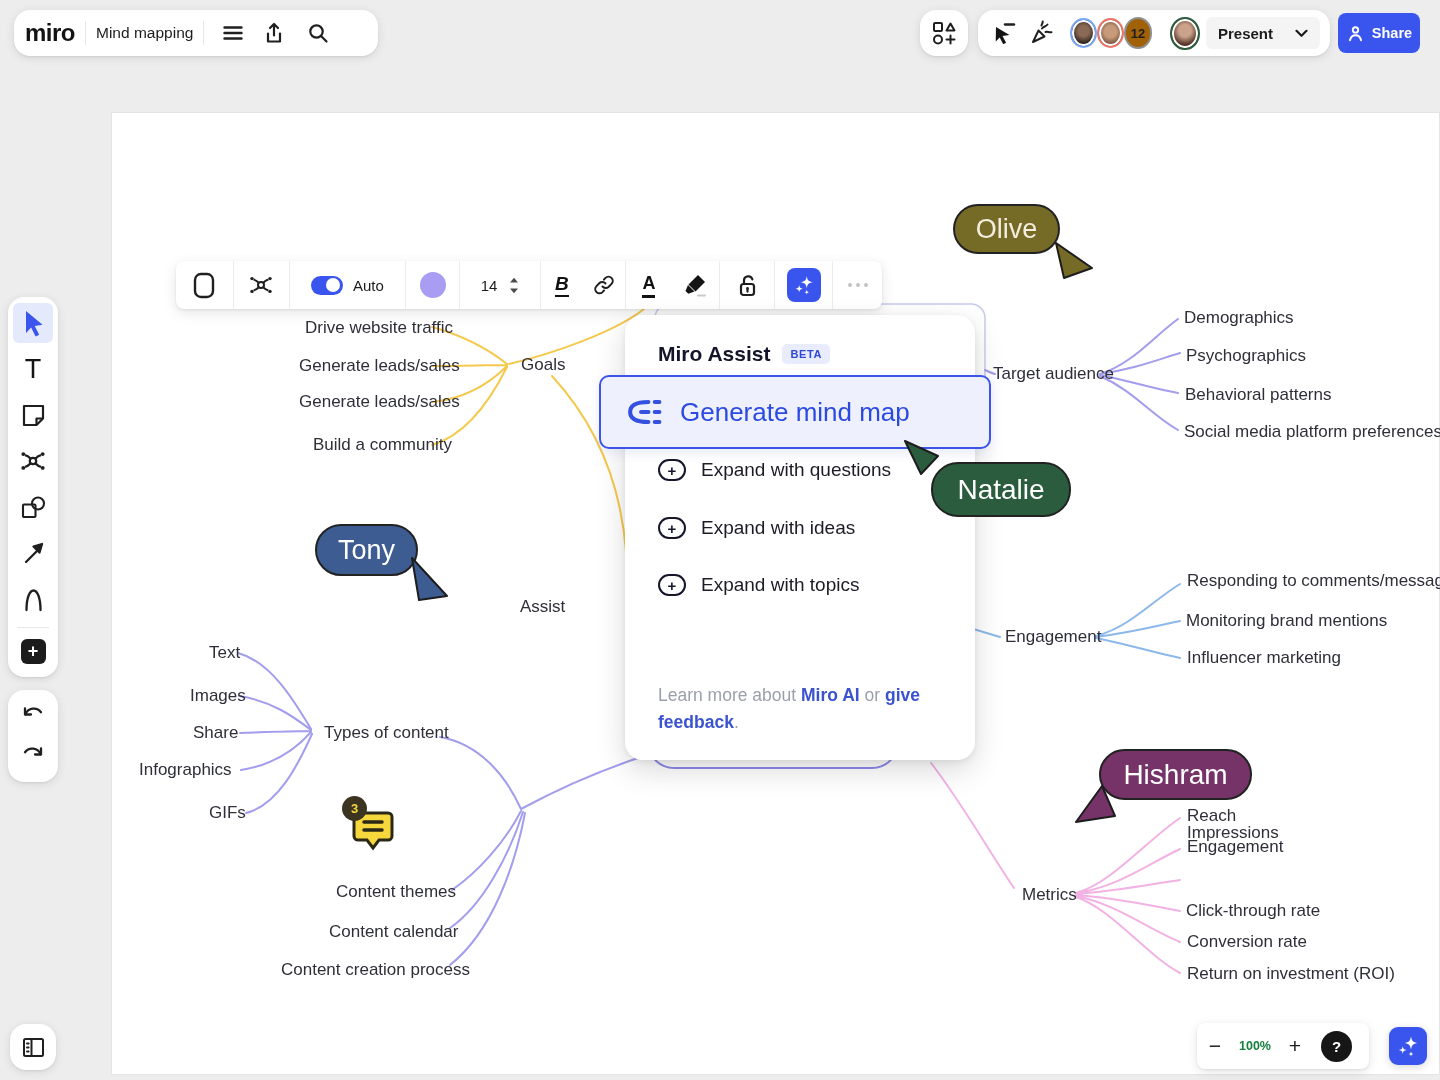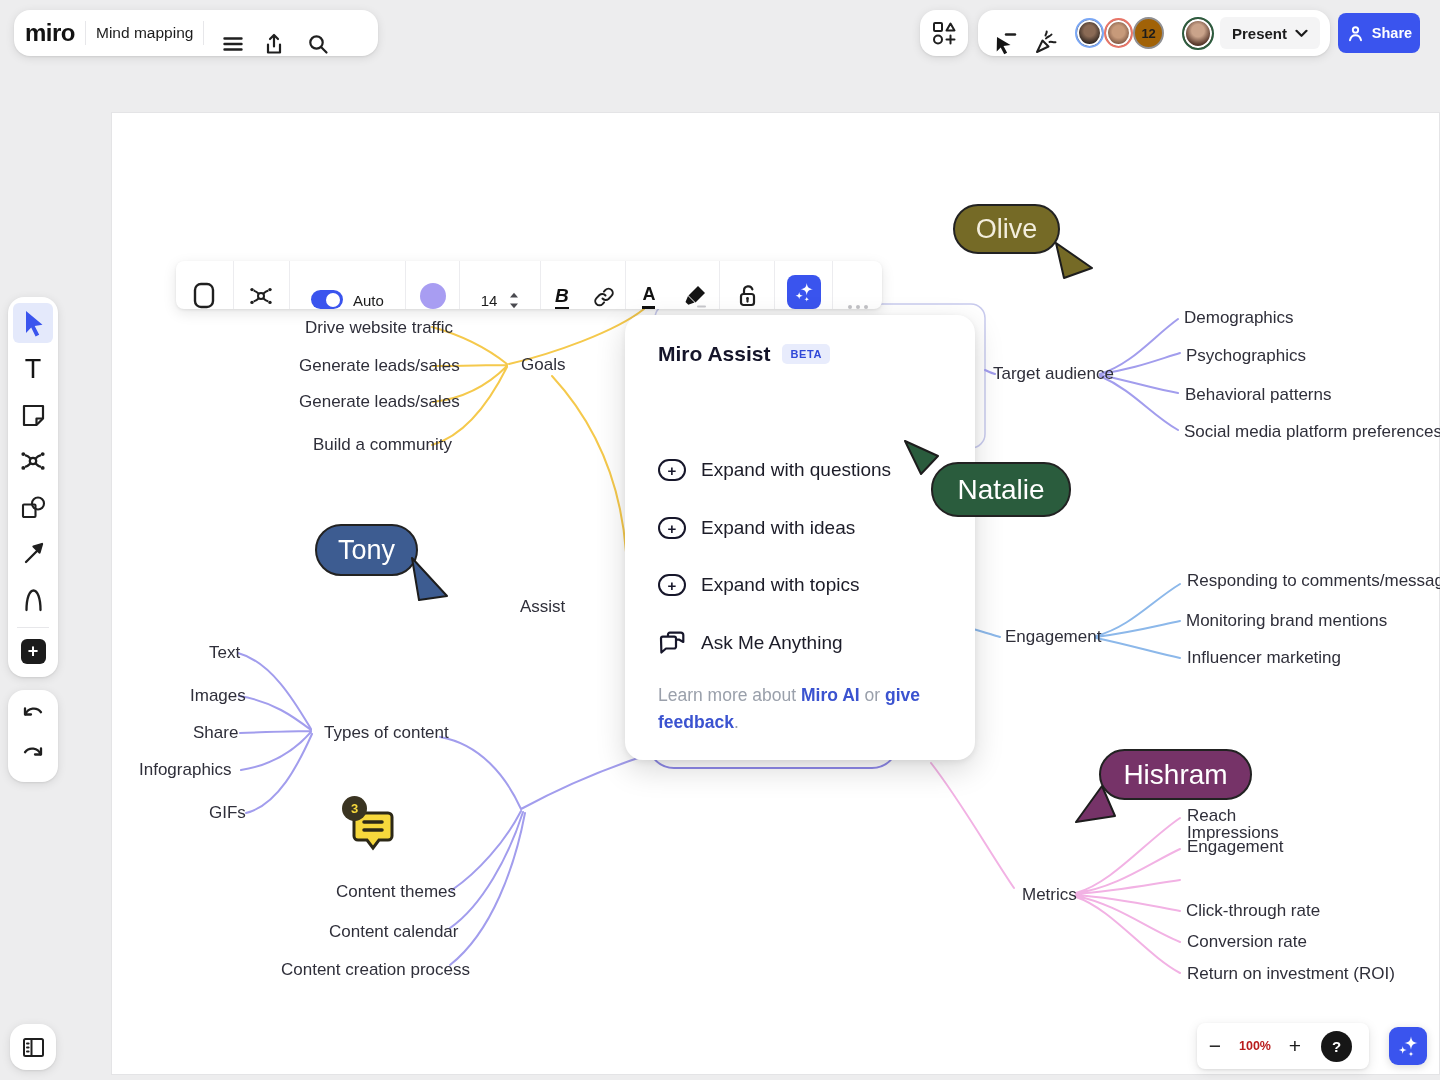--- a/index.html
+++ b/index.html
@@ -6,27 +6,27 @@
   #app{position:relative;width:1440px;height:1080px;background:#ededee;font-family:"Liberation Sans",sans-serif;overflow:hidden}
   .canvas{position:absolute;left:111px;top:112px;right:0;bottom:5px;background:#fff;border:1px solid #e4e4e6;box-sizing:border-box}
   .panel{position:absolute;background:#fff;border-radius:16px;box-shadow:0 1px 2px rgba(0,0,0,.07),0 2px 10px rgba(0,0,0,.10);z-index:20}
   .row{display:flex;align-items:center;height:100%}
   .vdiv{width:1px;background:#e7e7ea;height:24px;margin:0 10px}
   .vdiv-full{width:1px;background:#ececef;align-self:stretch}
   .tile{width:40px;height:40px;border-radius:6px;display:flex;align-items:center;justify-content:center;margin:0 auto}
   .tile.active{background:#e4e9fb}
   .logo{font-size:24px;font-weight:800;letter-spacing:-.5px;color:#131313;padding-left:11px}
   .board-title{font-size:15.5px;color:#1c1c1c}
-  .present-btn{display:flex;align-items:center;gap:8px;background:#f4f4f5;border-radius:6px;height:32px;padding:0 12px;font-size:15px;font-weight:700;color:#1c1c1c}
+  .present-btn{display:flex;align-items:center;gap:22px;background:#f4f4f5;border-radius:6px;height:32px;padding:0 12px;font-size:15px;font-weight:700;color:#1c1c1c}
   .share-btn{position:absolute;left:1338px;top:13px;width:82px;height:40px;background:#3a54ee;border-radius:8px;display:flex;align-items:center;justify-content:center;gap:7px;color:#fff;font-size:14.5px;font-weight:700;z-index:21}
   .avatar{width:30px;height:30px;border-radius:50%;box-shadow:inset 0 0 0 2px #fff;box-sizing:border-box}
   .count-badge{width:32px;height:32px;border-radius:50%;background:#a16207;border:2.5px solid #8f8f92;box-sizing:border-box;display:flex;align-items:center;justify-content:center;font-size:13px;font-weight:700;color:#1c1c1c}
   .page-title{position:absolute;left:165px;top:158px;font-size:43px;color:#1d1d2b;letter-spacing:-.5px;z-index:6}
   .fmt-toolbar{position:absolute;left:176px;top:261px;width:706px;height:48px;background:#fff;border-radius:8px;box-shadow:0 1px 3px rgba(0,0,0,.08),0 4px 14px rgba(0,0,0,.10);display:flex;align-items:center;z-index:8}
-  .fmt-item{display:flex;align-items:flex-end;justify-content:center;height:100%}
+  .fmt-item{display:flex;align-items:center;justify-content:center;height:100%}
   .toggle{width:32px;height:19px;border-radius:10px;background:#3a54ee;position:relative}
   .toggle .knob{position:absolute;right:2.5px;top:2.5px;width:14px;height:14px;border-radius:50%;background:#fff}
   .color-dot{width:26px;height:26px;border-radius:50%;background:#a89df2}
   .stepper{display:flex;flex-direction:column;gap:5px;margin-left:12px}
   .ai-btn{background:#3a54ee;border-radius:8px;display:flex;align-items:center;justify-content:center}
   .dots{display:flex;gap:4px}
   .dots i{width:4px;height:4px;border-radius:50%;background:#c2c2c6}
   .maplabel{position:absolute;font-size:17px;color:#2f2f3a;white-space:nowrap;z-index:6}
   .assist{position:absolute;left:625px;top:315px;width:350px;height:445px;background:#fff;border-radius:18px;box-shadow:0 10px 30px rgba(0,0,0,.15),0 2px 6px rgba(0,0,0,.07);z-index:10}
   .assist-header{position:absolute;left:33px;top:27px;display:flex;gap:12px;align-items:center}
@@ -34,21 +34,21 @@
   .beta{background:#e8ecfc;color:#3048d8;font-size:11px;font-weight:700;padding:4px 8px;border-radius:5px;letter-spacing:.6px}
   .gen-row{position:absolute;left:-26px;top:60px;width:392px;height:74px;background:#eef1fd;border:2.5px solid #3c55e8;border-radius:10px;display:flex;align-items:center;gap:17px;padding-left:20px;box-sizing:border-box;z-index:11;box-shadow:0 4px 12px rgba(40,60,180,.10)}
   .gen-text{font-size:26px;color:#2c4ae0}
   .assist-item{position:absolute;left:33px;height:40px;display:flex;align-items:center;gap:15px;font-size:19px;color:#1c1c28;cursor:default}
   .pill-plus{width:28px;height:22px;border:2.2px solid #16162a;border-radius:11px;display:flex;align-items:center;justify-content:center;font-size:15px;font-weight:700;color:#16162a;box-sizing:border-box;flex:0 0 auto}
   .assist-foot{position:absolute;left:33px;top:367px;width:300px;font-size:17.5px;line-height:27px;color:#9aa0ab}
   .assist-foot .lnk{color:#3b53d0;font-weight:600}
   .cursor-bubble{position:absolute;border:2.5px solid #222;border-radius:27px;color:#fff;display:flex;align-items:center;justify-content:center;z-index:12;box-sizing:border-box}
   .zoombar{position:absolute;left:1197px;top:1023px;width:172px;height:46px;background:#fff;border-radius:8px;box-shadow:0 1px 3px rgba(0,0,0,.08),0 3px 12px rgba(0,0,0,.10);display:flex;align-items:center;z-index:20}
   .zbtn{width:36px;height:46px;display:flex;align-items:center;justify-content:center;font-size:21px;color:#1c1c1c}
-  .zlevel{font-size:12.5px;font-weight:600;color:#b91c1c;width:44px;text-align:center}
+  .zlevel{font-size:12.5px;font-weight:600;color:#15803d;width:44px;text-align:center}
   .help-btn{width:31px;height:31px;border-radius:50%;background:#161616;color:#fff;font-size:15px;font-weight:700;display:flex;align-items:center;justify-content:center;margin-left:8px}
   .ai-float{position:absolute;left:1389px;top:1027px;width:38px;height:38px;border-radius:9px;background:#3a54ee;display:flex;align-items:center;justify-content:center;box-shadow:0 2px 8px rgba(0,0,0,.15);z-index:20}
   svg.ic{display:block}
 </style>
 </head>
 <body>
 
 <div id="app">
 
   <div class="canvas"></div>
@@ -192,38 +192,39 @@
           <i></i>
         </div>
     </div>
   </div>
 
   <div class="assist">
     <div class="assist-header">
       <span class="assist-title">Miro Assist</span>
       <span class="beta">BETA</span>
     </div>
+    <div class="gen-row">
+      <svg class="ic" width="42" height="32" viewBox="0 0 46 32" fill="none" stroke="#3450e0" stroke-width="4.5" stroke-linecap="round">
+        <path d="M30 5C16 5 10 9 10 16s6 11 20 11"></path>
+          <path d="M30 16h-8"></path>
+          <path d="M37 5h5M37 16h5M37 27h5"></path>
+      </svg>
+      <span class="gen-text">Generate mind map</span>
+    </div>
     <div class="assist-item" style="top:135px">
       <span class="pill-plus">+</span>
       <span>Expand with questions</span>
     </div>
     <div class="assist-item" style="top:193px">
       <span class="pill-plus">+</span>
       <span>Expand with ideas</span>
     </div>
     <div class="assist-item" style="top:250px">
       <span class="pill-plus">+</span>
       <span>Expand with topics</span>
-    </div>
-    <div class="assist-item" style="top:308px">
-      <svg class="ic" width="28" height="26" viewBox="0 0 28 26" fill="none" stroke="#16162a" stroke-width="2.2" stroke-linejoin="round">
-        <path d="M10 6V4.5A1.8 1.8 0 0 1 11.8 2.7H23a2.3 2.3 0 0 1 2.3 2.3v7l-4-2.3h-2.5"></path>
-        <path d="M3 8.5A1.8 1.8 0 0 1 4.8 6.7h11.4A1.8 1.8 0 0 1 18 8.5v8.2a1.8 1.8 0 0 1-1.8 1.8H8l-4.6 4z"></path>
-      </svg>
-      <span>Ask Me Anything</span>
     </div>
     <div class="assist-foot"><span>Learn more about </span><span class="lnk">Miro AI</span><span> or </span><span class="lnk">give feedback</span><span>.</span></div>
   </div>
 
   <div class="cursor-bubble" style="left:953px;top:204px;width:107px;height:50px;background:#756a26;color:#f3eedd;font-size:27px">Olive</div>
   <div class="cursor-bubble" style="left:315px;top:524px;width:103px;height:52px;background:#3d5c91;font-size:27px">Tony</div>
   <div class="cursor-bubble" style="left:931px;top:462px;width:140px;height:55px;background:#2a5c3d;font-size:28px">Natalie</div>
   <div class="cursor-bubble" style="left:1099px;top:749px;width:153px;height:51px;background:#763368;font-size:28px">Hishram</div>
   <svg style="position:absolute;inset:0;z-index:12;pointer-events:none" width="1440" height="1080" stroke="#1d1d1d" stroke-width="2" stroke-linejoin="round">
     <polygon points="1056,243 1092,268 1064,278" fill="#756a26"></polygon>

